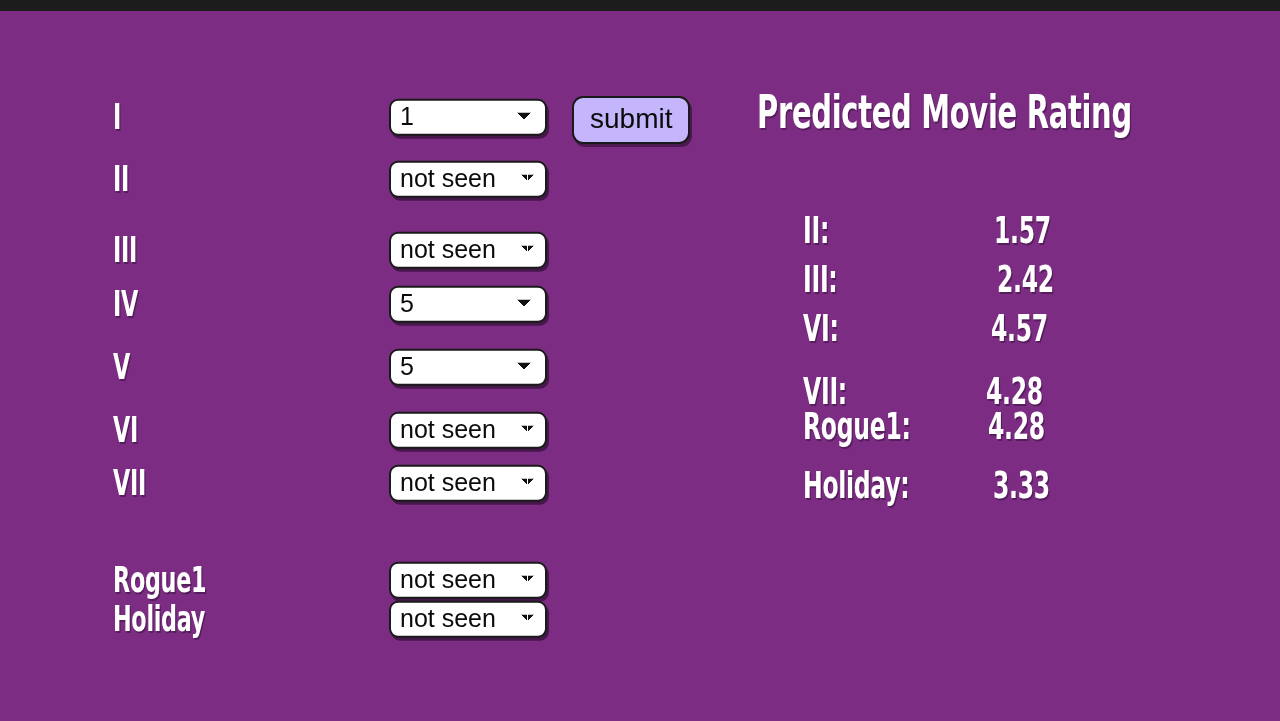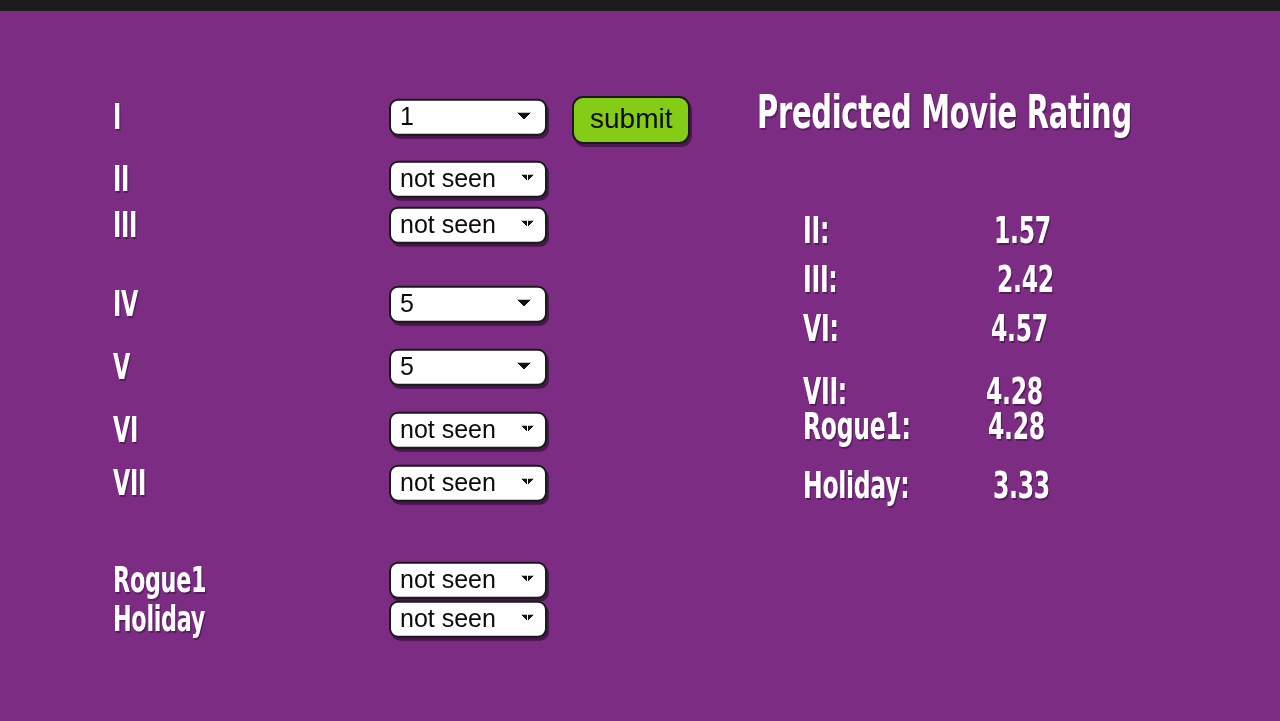--- a/index.html
+++ b/index.html
@@ -103,21 +103,21 @@
     background-position:
       calc(100% - 18px) calc(50% - 1px),
       calc(100% - 11px) calc(50% - 1px);
     background-size: 6px 6px, 6px 6px;
   }
 
   #submit-button {
     position: absolute;
     left: 572px;
     top: 85px;
-    background: #84cc16;
+    background: #c4b5fd;
     border: 2px solid #1a1a1a;
     border-radius: 11px;
     box-shadow: 2px 3px 0 rgba(25, 5, 30, 0.5);
     color: #0b0b0b;
     font-family: "Liberation Sans", sans-serif;
     font-size: 28px;
     line-height: 1;
     padding: 7px 16px 9px 16px;
     cursor: pointer;
   }
@@ -195,21 +195,21 @@
   <div id="form-panel">
     <div id="form-rows">
         <div class="form-row" style="top: 75px;">
           <div class="row-label">I</div>
           <div class="select-wrap"><select class="rating-select"><option value="not seen">not seen</option><option value="1" selected="">1</option><option value="2">2</option><option value="3">3</option><option value="4">4</option><option value="5">5</option></select></div>
         </div>
         <div class="form-row" style="top: 137px; padding-left: 26px;">
           <div class="row-label">II</div>
           <div class="select-wrap"><select class="rating-select narrow-arrow"><option value="not seen">not seen</option><option value="1">1</option><option value="2">2</option><option value="3">3</option><option value="4">4</option><option value="5">5</option></select></div>
         </div>
-        <div class="form-row" style="top: 183px;">
+        <div class="form-row" style="top: 208px;">
           <div class="row-label">III</div>
           <div class="select-wrap"><select class="rating-select narrow-arrow"><option value="not seen">not seen</option><option value="1">1</option><option value="2">2</option><option value="3">3</option><option value="4">4</option><option value="5">5</option></select></div>
         </div>
         <div class="form-row" style="top: 262px; text-decoration: underline;">
           <div class="row-label">IV</div>
           <div class="select-wrap"><select class="rating-select"><option value="not seen">not seen</option><option value="1">1</option><option value="2">2</option><option value="3">3</option><option value="4">4</option><option value="5" selected="">5</option></select></div>
         </div>
         <div class="form-row" style="top: 325px;">
           <div class="row-label">V</div>
           <div class="select-wrap"><select class="rating-select"><option value="not seen">not seen</option><option value="1">1</option><option value="2">2</option><option value="3">3</option><option value="4">4</option><option value="5" selected="">5</option></select></div>

